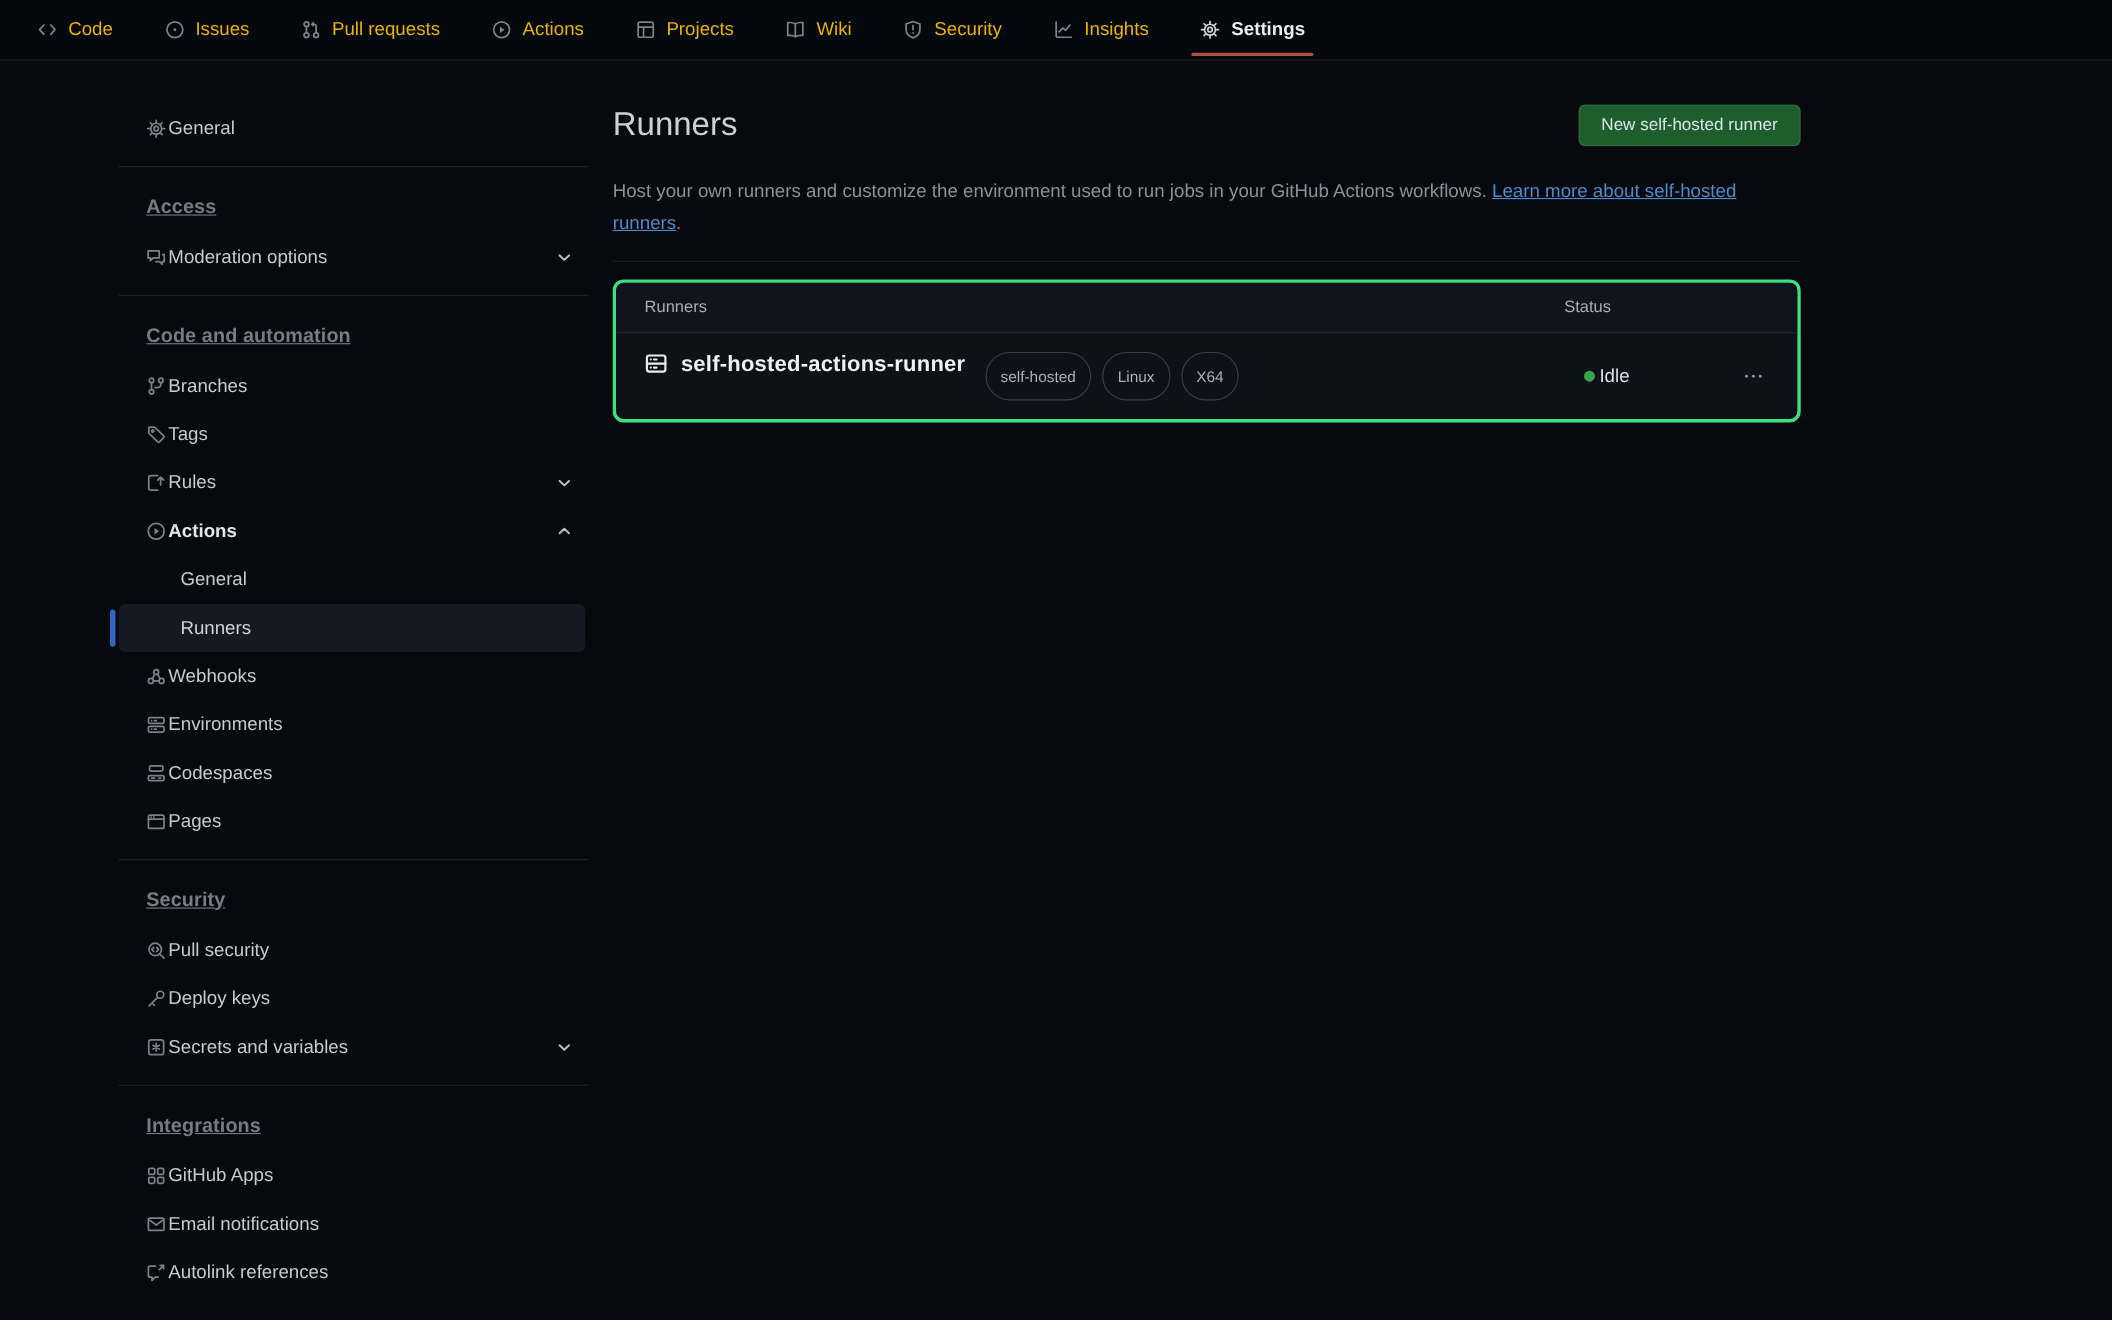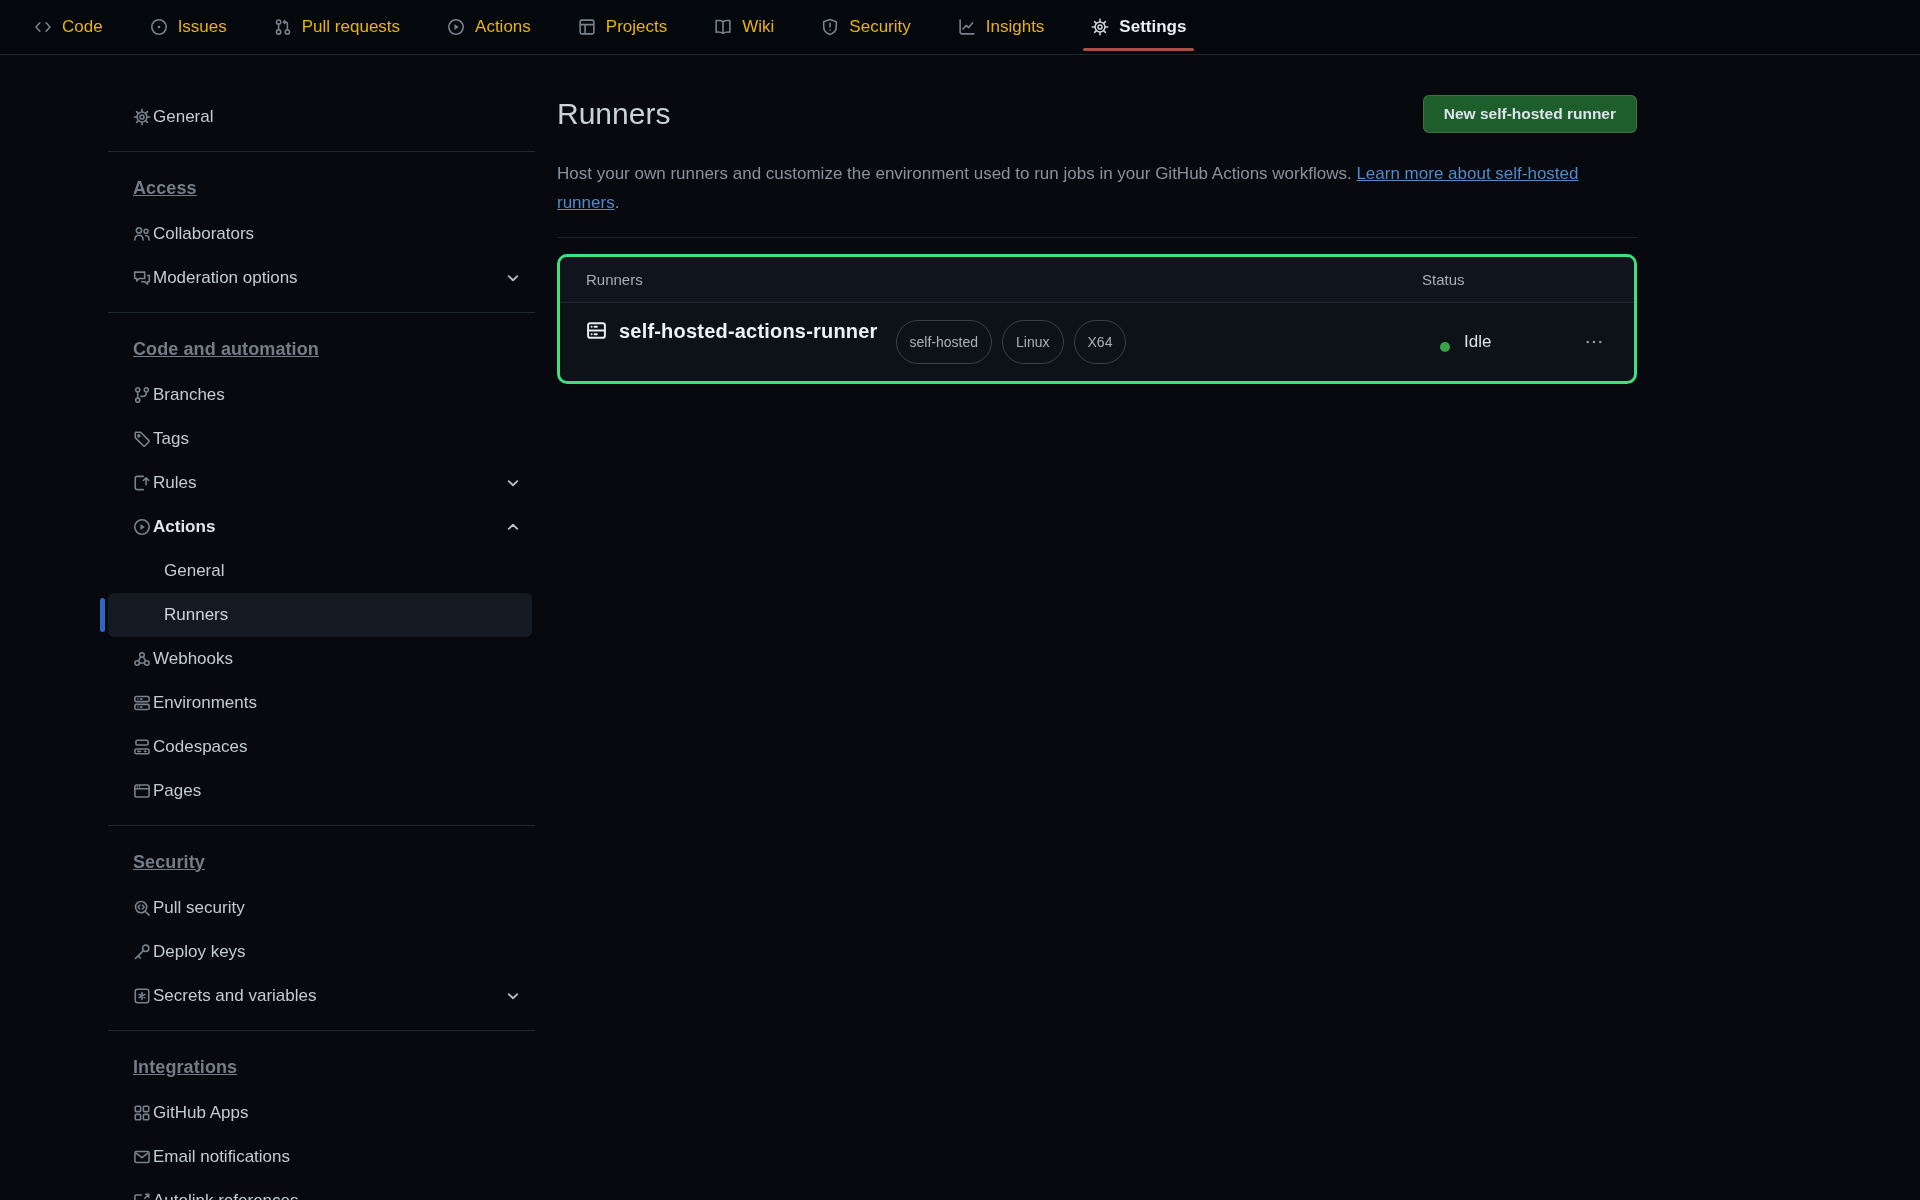--- a/index.html
+++ b/index.html
@@ -54,21 +54,21 @@
   .sdivider{height:1px;background:#20262e;margin:12px 0 12px 8px}
   .shead{
     height:48px;display:flex;align-items:center;padding-left:33px;
     font-size:18px;font-weight:700;color:#757c86;letter-spacing:.1px;text-decoration:underline;
   }
   
   .main{padding-top:40px;margin-left:22px;width:1080px}
   .page-head{display:flex;justify-content:space-between;align-items:flex-start}
   .page-title{font-size:30px;font-weight:400;color:#cbd1d9;line-height:38px}
   .btn-primary{
-    height:38px;padding:0 20px;border-radius:6px;font-size:15.5px;font-weight:700;
+    height:38px;padding:0 20px;border-radius:6px;font-size:15.5px;font-weight:400;
     font-family:inherit;color:#dde3ea;background:var(--button-green);
     border:1px solid rgba(125,175,135,.28);cursor:pointer;
   }
   .desc{margin-top:26px;font-size:17px;line-height:29px;color:#8a919b}
   .desc a{color:var(--link-blue);text-decoration:underline;cursor:pointer}
   .head-divider{height:1px;background:#1d232b;margin-top:20px}
   
   .runner-table{
     margin-top:16px;border:3px solid var(--highlight-green);border-radius:10px;
     overflow:hidden;background:#0d1118;
@@ -80,21 +80,21 @@
   .th-runners{flex:1}
   .th-status{width:140px}
   .th-menu{width:46px}
   .trow{display:flex;align-items:center;height:78px;padding:0 26px}
   .cell-name{flex:1;display:flex;gap:12px}
   .srv{color:#e8ecf2;display:flex}
   .srv svg{width:21px;height:21px}
   .runner-name{color:#eef2f7;font-weight:700;font-size:20px;letter-spacing:.2px;text-decoration:none;cursor:pointer}
   .pills{display:flex;gap:10px;margin-left:6px}
   .pill{border:1px solid #39404a;color:#a9b0ba;font-size:14px;padding:13px 13px;border-radius:999px;white-space:nowrap}
-  .cell-status{width:140px;display:flex;align-items:flex-end;gap:14px;font-size:17px;color:#dde2e9}
+  .cell-status{width:140px;display:flex;align-items:center;gap:4px;font-size:17px;color:#dde2e9}
   .dot{width:10px;height:10px;border-radius:50%;background:var(--status-green)}
   .kebab{background:none;border:none;color:#8b939e;cursor:pointer;display:flex;padding:4px}
   .kebab svg{width:20px;height:20px}
 </style>
 </head>
 <body>
 
 <header class="topnav">
   <a class="tab">
     <span class="ticon">
@@ -191,31 +191,20 @@
             <path d="M8 1.2v2.2M8 12.6v2.2M1.2 8h2.2M12.6 8h2.2M3.2 3.2l1.55 1.55M11.25 11.25l1.55 1.55M12.8 3.2l-1.55 1.55M4.75 11.25L3.2 12.8"></path>
             <circle cx="8" cy="8" r="1.8"></circle>
           </svg>
         </span>
       <span>General</span>
     </div>
 
     <div class="sdivider"></div>
     <div class="shead">Access</div>
 
-    <div class="sitem">
-      <span class="sicon">
-          <svg class="ic" viewBox="0 0 16 16" fill="none" stroke="currentColor" stroke-width="1.4" stroke-linecap="round">
-            <circle cx="5.3" cy="4.8" r="2.3"></circle>
-            <path d="M1.6 13.4c0-2.7 1.6-4.3 3.7-4.3s3.7 1.6 3.7 4.3"></path>
-            <circle cx="11.6" cy="5.6" r="1.8"></circle>
-            <path d="M11.2 9.3c1.9.2 3.2 1.6 3.2 4.1"></path>
-          </svg>
-        </span>
-      <span>Collaborators</span>
-    </div>
     <div class="sitem">
       <span class="sicon">
           <svg class="ic" viewBox="0 0 16 16" fill="none" stroke="currentColor" stroke-width="1.4" stroke-linejoin="round">
             <path d="M1.5 2.8h8.9v5.6H5.6l-2.3 2.2V8.4H1.5z"></path>
             <path d="M12.5 5.8h2v5.6h-1.6v2.2l-2.3-2.2H7.2"></path>
           </svg>
         </span>
       <span>Moderation options</span>
       <span class="chev">
           <svg class="ic" viewBox="0 0 16 16" fill="none" stroke="currentColor" stroke-width="1.6" stroke-linecap="round" stroke-linejoin="round">

